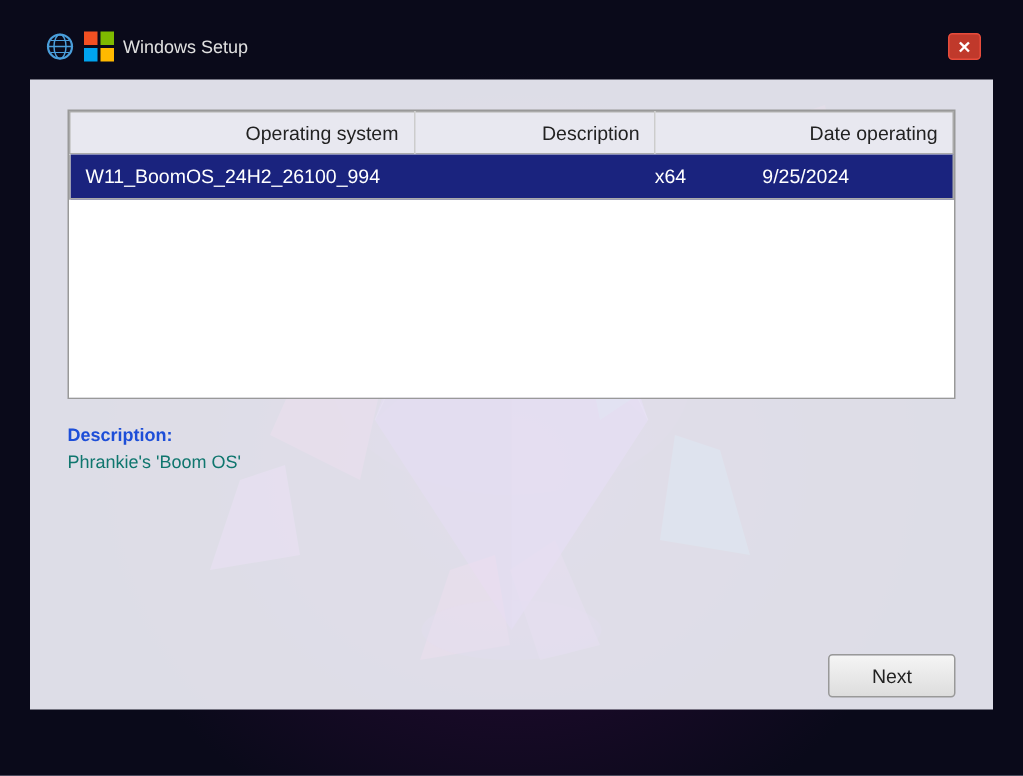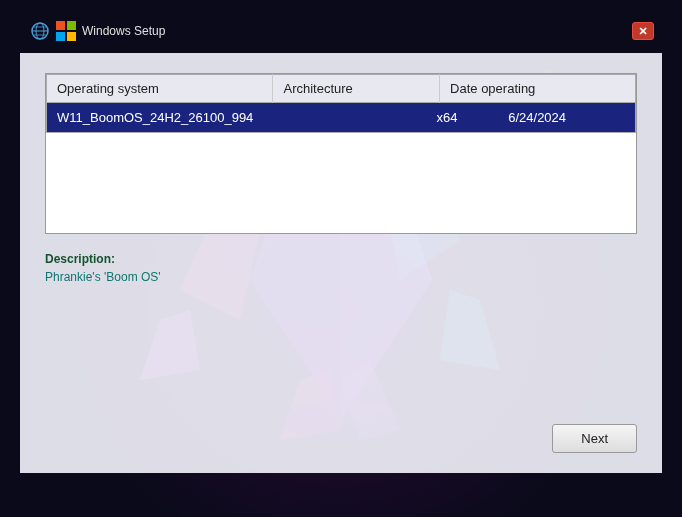--- a/index.html
+++ b/index.html
@@ -124,21 +124,21 @@
       border: 1px solid #aaa;
       font-size: 13px;
     }
 
     .os-table thead tr {
       background: #e8e8f0;
     }
 
     .os-table thead th {
       padding: 6px 10px;
-      text-align: left;
+      text-align: right;
       font-weight: normal;
       color: #222;
       border-right: 1px solid #ccc;
       font-size: 13px;
     }
 
     .os-table thead th:last-child {
       border-right: none;
     }
 
@@ -155,44 +155,44 @@
       padding: 7px 10px;
       font-size: 13px;
     }
 
     .os-table-container {
       border: 1px solid #999;
       margin-bottom: 15px;
     }
 
     .table-body-scroll {
-      height: 130px;
+      height: 162px;
       background: white;
     }
 
     
     .description-section {
       margin-top: 10px;
     }
 
     .description-label {
       font-size: 12px;
-      color: #14532d;
+      color: #1d4ed8;
       font-weight: bold;
     }
 
     .description-text {
       font-size: 12px;
       color: #0f766e;
     }
 
     
     .button-row {
       position: absolute;
-      bottom: 20px;
+      bottom: 8px;
       right: 25px;
       display: flex;
       gap: 8px;
       margin-top: 12px;
     }
 
     .btn {
       padding: 6px 28px;
       font-size: 13px;
       border: 1px solid #999;
@@ -268,32 +268,32 @@
   </div>
 
   <div class="content-area">
 
 
     <div class="os-table-container">
       <table class="os-table">
         <thead>
           <tr>
             <th>Operating system</th>
-            <th>Architecture</th>
+            <th>Description</th>
             <th>Date operating</th>
           </tr>
         </thead>
       </table>
       <div class="table-body-scroll">
         <table class="os-table" style="border-top: none;">
           <tbody>
             <tr class="selected">
               <td>W11_BoomOS_24H2_26100_994</td>
               <td>x64</td>
-              <td>6/24/2024</td>
+              <td>9/25/2024</td>
             </tr>
           </tbody>
         </table>
       </div>
     </div>
 
     <div class="description-section">
       <span class="description-label">Description:</span><br>
       <span class="description-text">Phrankie's 'Boom OS'</span>
     </div>

